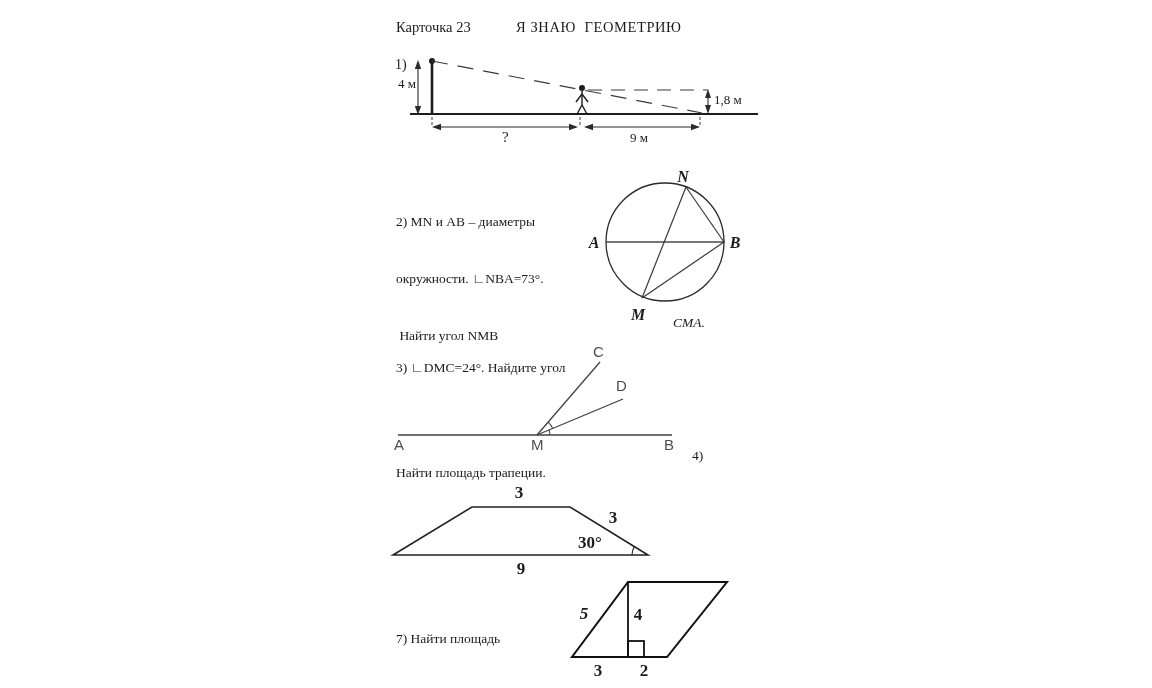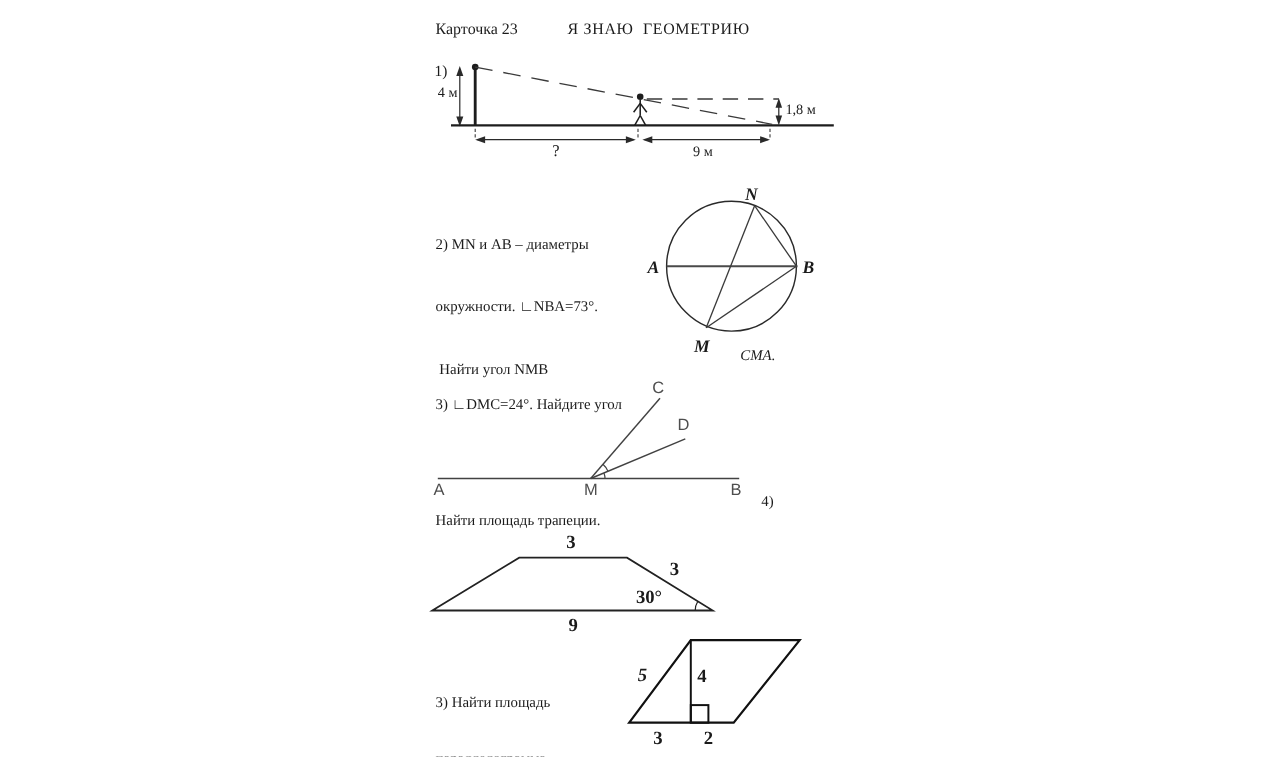--- a/index.html
+++ b/index.html
@@ -110,21 +110,21 @@
   <svg style="left:390px;top:485px;" width="285" height="95" viewBox="0 0 285 95">
     <polygon points="3,70 82,22 180,22 258,70" fill="none" stroke="#222222" stroke-width="1.6"></polygon>
     <path d="M242,70 A16,16 0 0 1 244.4,61.6" fill="none" stroke="#222222" stroke-width="1.1"></path>
     <text x="129" y="13" text-anchor="middle" class="biglbl">3</text>
     <text x="223" y="38" text-anchor="middle" class="biglbl">3</text>
     <text x="131" y="89" text-anchor="middle" class="biglbl">9</text>
     <text x="200" y="63" text-anchor="middle" class="biglbl">30°</text>
   </svg>
 
   <div class="abs" style="left:396px;top:596px;font-size:13.5px;line-height:17px;">
-    <div>3) Найти площадь</div>
+    <div>7) Найти площадь</div>
     <div>параллелограмма</div>
   </div>
 
   <svg style="left:550px;top:567px;" width="210" height="120" viewBox="0 0 210 120">
     <polygon points="22,90 117,90 177,15 78,15" fill="none" stroke="#111111" stroke-width="2"></polygon>
     <line x1="78" y1="15" x2="78" y2="90" stroke="#111111" stroke-width="1.8"></line>
     <rect x="78" y="74" width="16" height="16" fill="none" stroke="#111111" stroke-width="1.8"></rect>
     <text x="34" y="52" text-anchor="middle" class="biglbl" font-style="italic">5</text>
     <text x="88" y="53" text-anchor="middle" class="biglbl">4</text>
     <text x="48" y="109" text-anchor="middle" class="biglbl">3</text>

